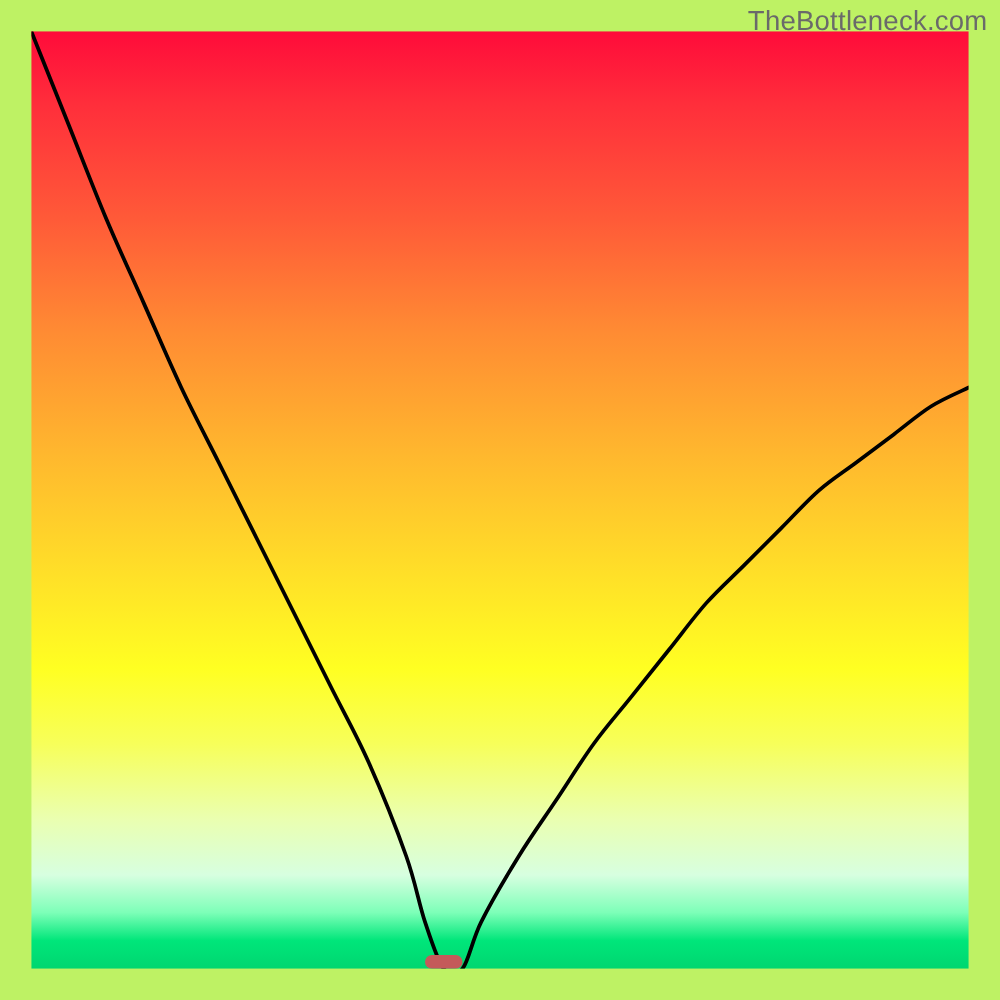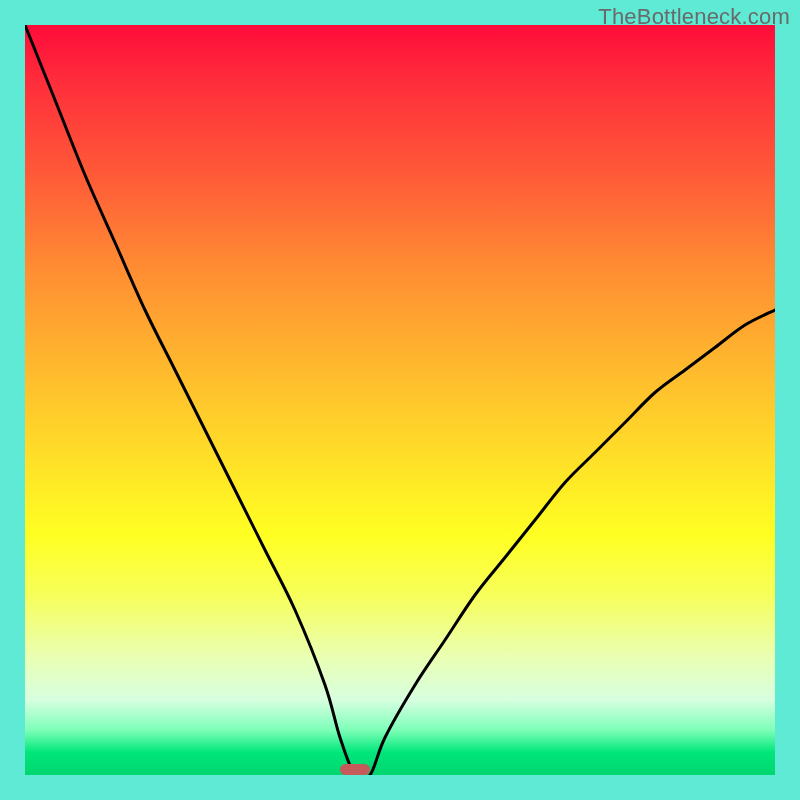--- a/index.html
+++ b/index.html
@@ -7,21 +7,21 @@
     padding: 0;
     width: 800px;
     height: 800px;
     background: #000;
     overflow: hidden;
     font-family: Arial, Helvetica, sans-serif;
   }
   .frame {
     position: absolute;
     inset: 0;
-    background: #5eead4;
+    background: #bef264;
   }
   .plot-area {
     position: absolute;
     left: 25px;
     top: 25px;
     width: 750px;
     height: 750px;
     overflow: hidden;
   }
   .gradient-bg {

